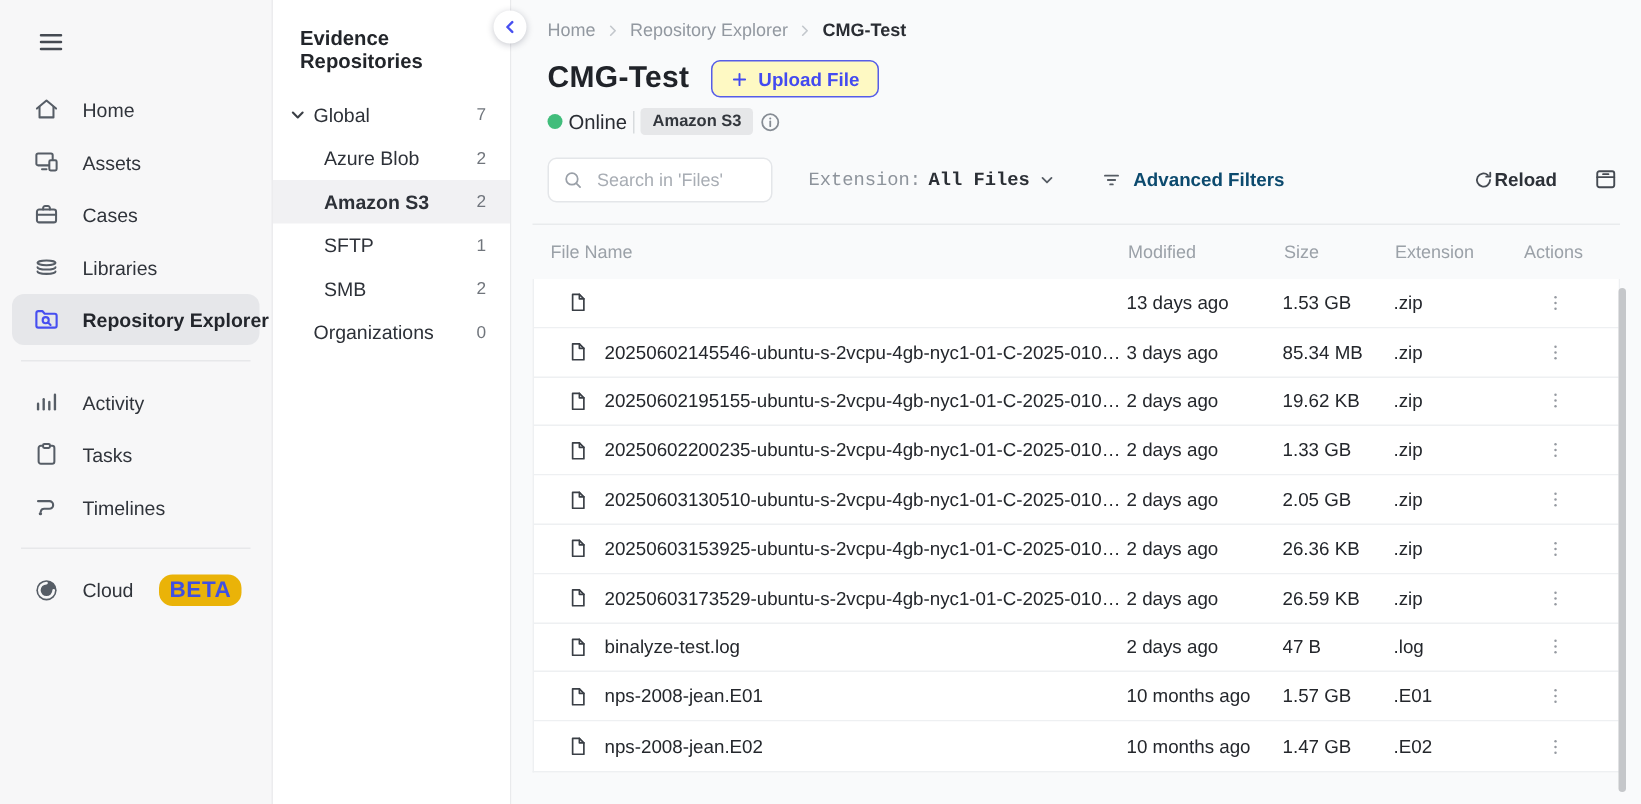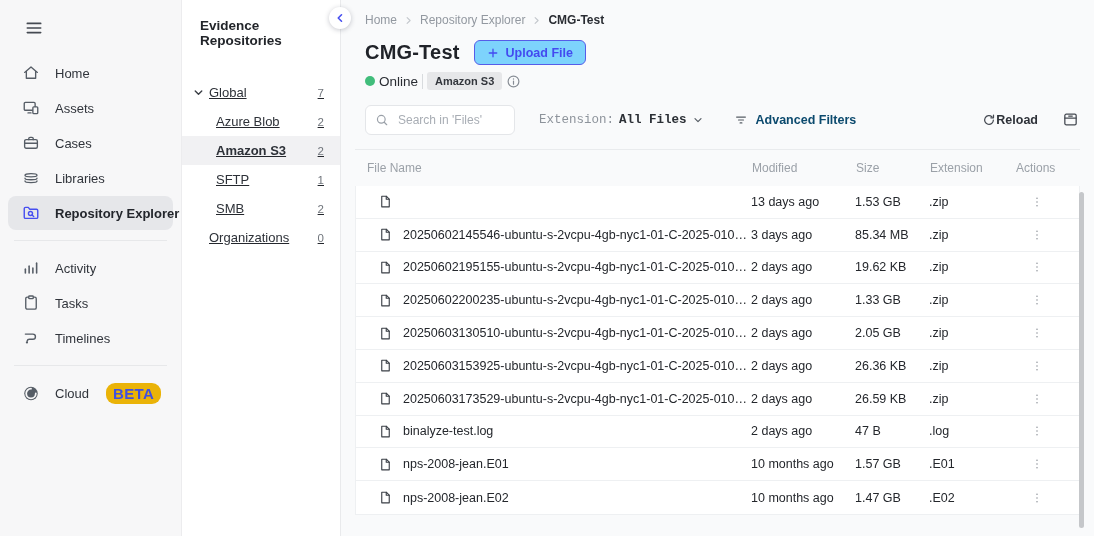--- a/index.html
+++ b/index.html
@@ -26,40 +26,40 @@
   .nav-item .nav-icon{width:18px;height:18px;flex-shrink:0;color:var(--icon);display:flex;align-items:center;justify-content:center;}
   .nav-item.selected{background:#e6e7ea;font-weight:700;color:#23262c;}
   .nav-item.selected .nav-icon{color:var(--accent);}
   .nav-divider{height:1px;background:#e7e8ea;margin:10px 14px;}
   .beta-badge{margin-left:2px;background:#eab308;color:#4050e0;font-size:15px;font-weight:700;letter-spacing:.4px;padding:2px 7px;border-radius:9px;}
   svg{display:block;}
 
   
   .panel{width:159px;flex-shrink:0;background:#fff;border-right:1px solid #e9eaec;}
   .panel-title{font-size:13.5px;font-weight:700;color:#22252a;padding:18px 14px 14px 18px;}
-  .tree{margin-top:16px;text-decoration:underline;}
+  .tree{margin-top:0;}
   .tree-row{display:flex;align-items:center;height:29px;padding:0 16px 0 10px;font-size:13px;color:#2d3138;cursor:pointer;}
   .tree-row .tw-chevron{width:13px;height:13px;color:#3b3f46;margin-right:4px;flex-shrink:0;}
   .tree-row .tw-spacer{width:17px;flex-shrink:0;}
   .tree-row.lvl1{padding-left:34px;}
   .tree-row.selected{background:#f1f1f3;font-weight:700;}
   .tree-count{margin-left:auto;font-size:11.5px;color:#70757c;font-weight:400;}
   .tree-row.selected .tree-count{font-weight:400;}
 
   
   .main{flex:1;position:relative;background:#f9fafb;padding:0 14px 0 24px;}
   .collapse-btn{position:absolute;left:-12px;top:7px;width:22px;height:22px;border-radius:50%;background:#fff;border:none;box-shadow:0 1px 5px rgba(30,35,60,.25);display:flex;align-items:center;justify-content:center;color:var(--accent);cursor:pointer;padding:0;}
   .breadcrumb{display:flex;align-items:center;gap:6px;padding-top:13px;font-size:12px;color:#9298a0;}
   .crumb{cursor:pointer;}
   .crumb.current{color:#2a2d33;font-weight:700;cursor:default;}
   .crumb-sep{width:11px;height:11px;color:#c3c7cc;}
 
   .title-row{margin-top:13px;display:flex;align-items:center;gap:14px;}
   .page-title{font-size:20px;font-weight:800;color:#202329;letter-spacing:.2px;}
-  .upload-btn{display:inline-flex;align-items:center;gap:7px;height:25px;padding:0 12px;background:#7dd3fc;border:1.5px solid #565de8;border-radius:6px;color:#434af0;font-size:12.5px;font-weight:600;cursor:pointer;font-family:inherit;}
+  .upload-btn{display:inline-flex;align-items:center;gap:7px;height:25px;padding:0 12px;background:#fef9c3;border:1.5px solid #565de8;border-radius:6px;color:#434af0;font-size:12.5px;font-weight:600;cursor:pointer;font-family:inherit;}
   .upload-btn .plus-ic{width:12px;height:12px;}
 
   .status-row{margin-top:7px;display:flex;align-items:center;gap:4px;font-size:13.5px;color:#2a2d33;}
   .online-dot{width:10px;height:10px;border-radius:50%;background:var(--online);}
   .vdiv{width:1px;height:15px;background:#d8dbde;}
   .type-badge{background:#e6e7e9;color:#33373d;font-size:11px;font-weight:700;padding:3px 8px;border-radius:3px;}
   .info-ic{width:15px;height:15px;color:#868c94;cursor:pointer;}
 
   .toolbar{margin-top:15px;display:flex;align-items:center;}
   .search-box{width:150px;height:30px;background:#fff;border:1px solid #e4e6e9;border-radius:6px;display:flex;align-items:center;gap:7px;padding:0 9px;}

